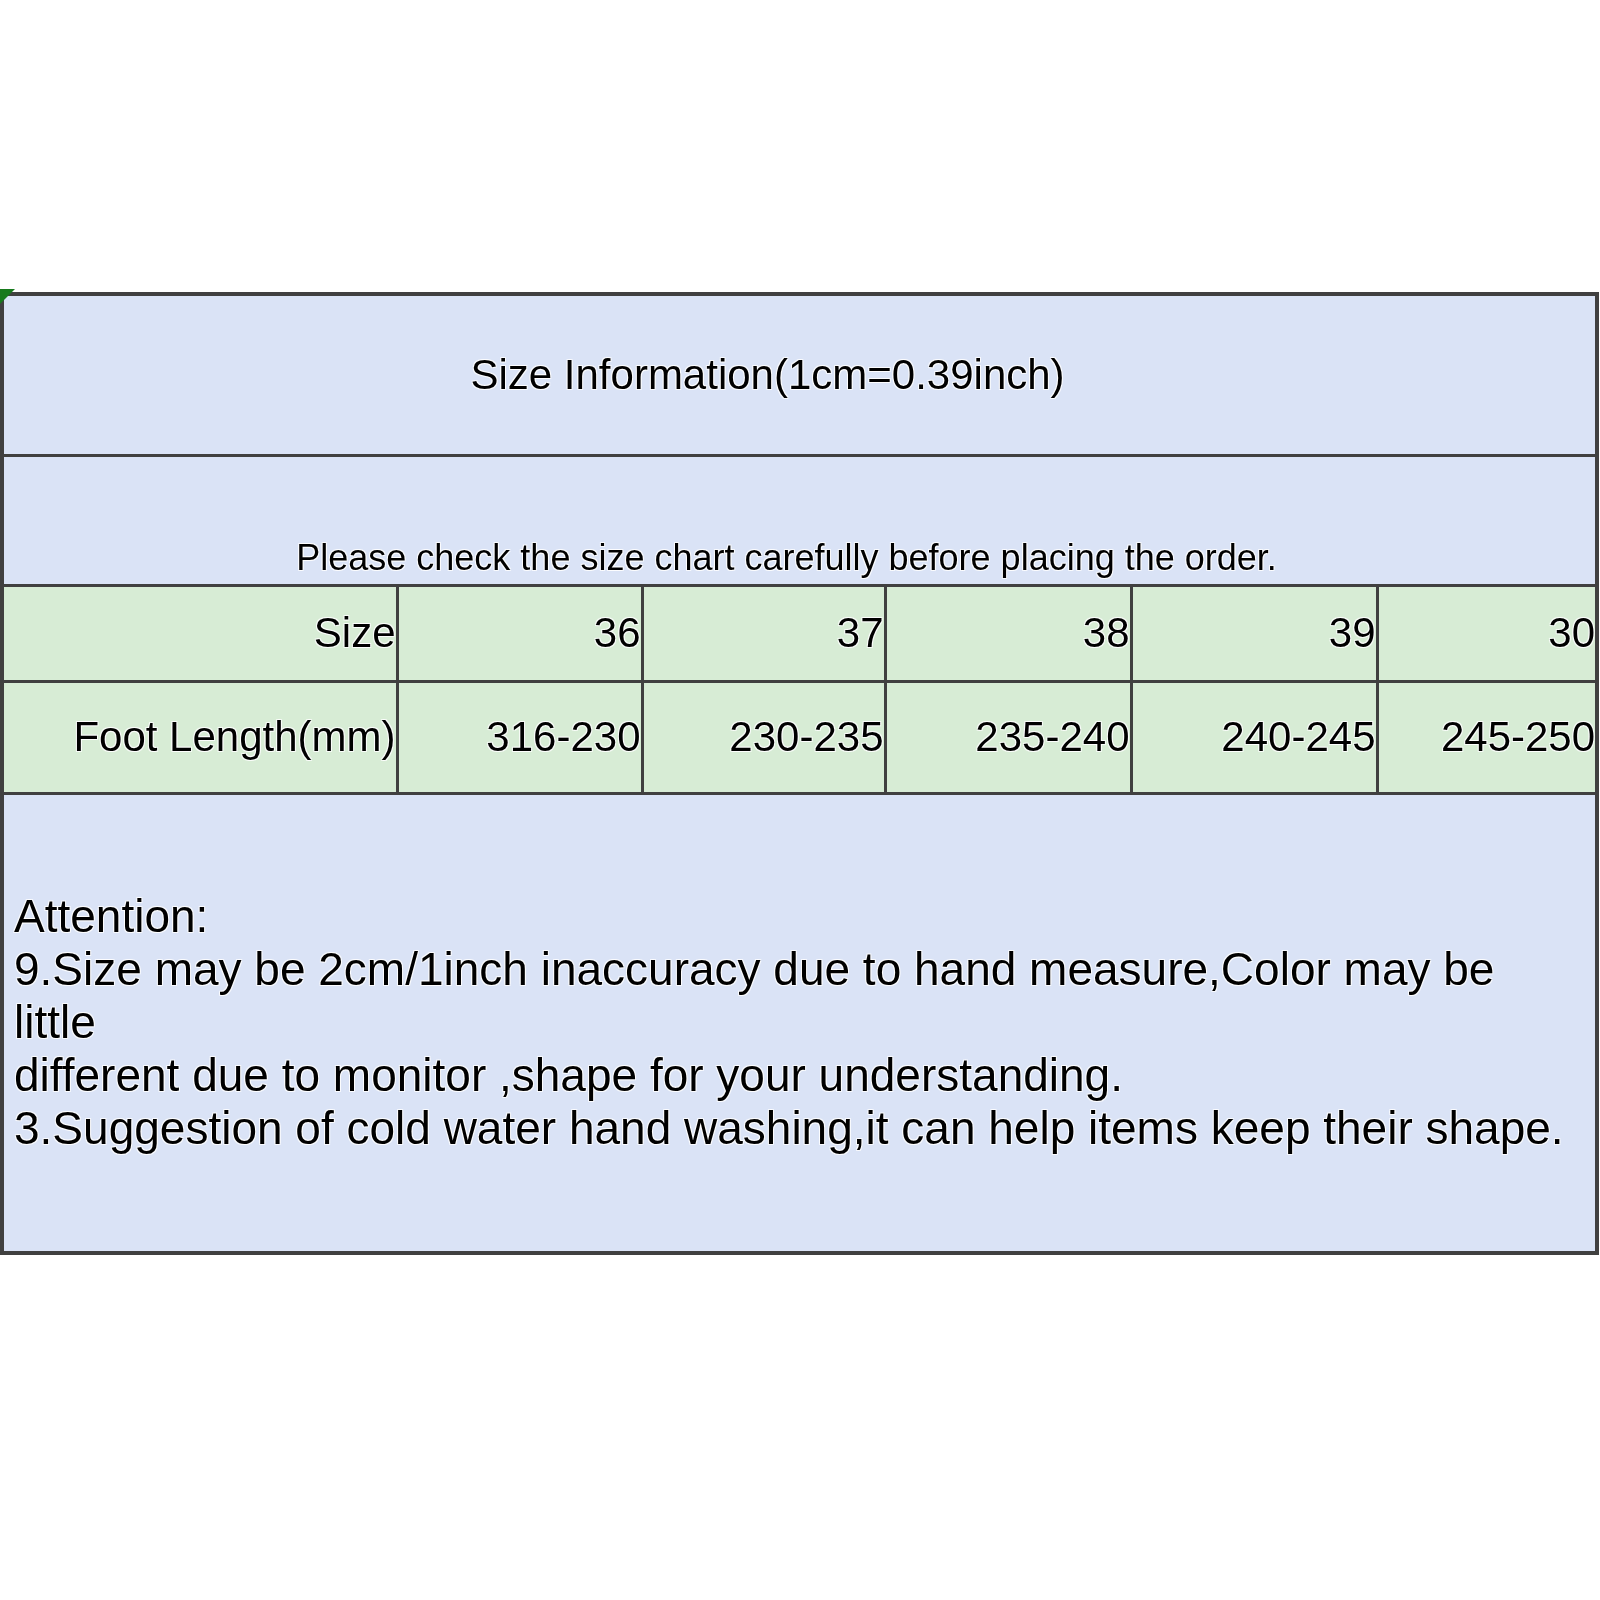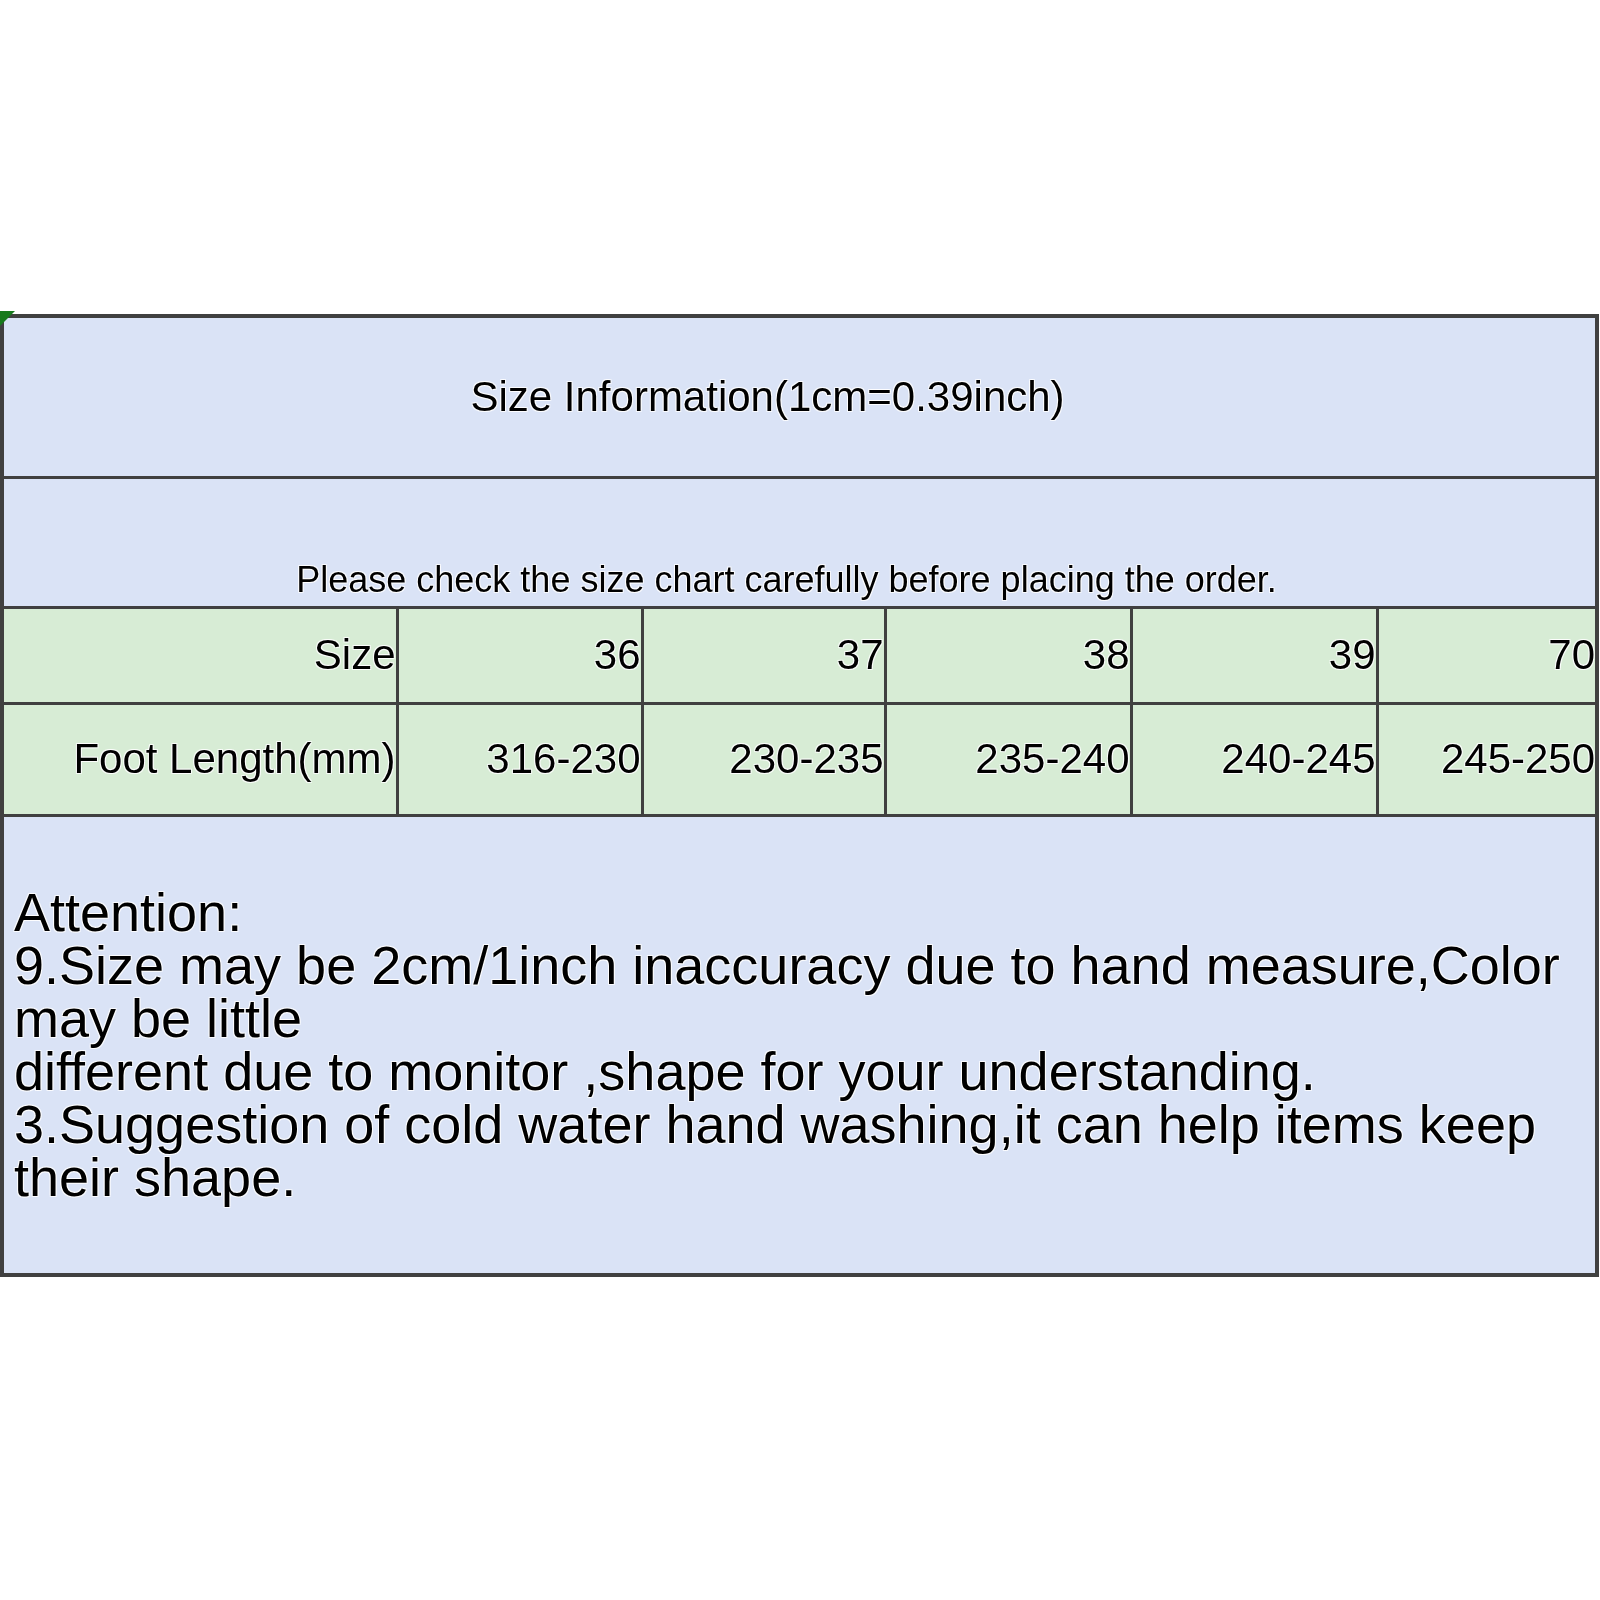--- a/index.html
+++ b/index.html
@@ -12,21 +12,21 @@
   *{box-sizing:border-box;margin:0;padding:0;}
   html,body{
     width:1600px;height:1600px;
     background:#ffffff;
     font-family:"Liberation Sans","DejaVu Sans",sans-serif;
     color:var(--text);
     overflow:hidden;
   }
   .sheet{
     position:absolute;
-    top:314px;left:0;
+    top:292px;left:0;
     width:1595px;
   }
   .corner-triangle{
     position:absolute;
     top:-3px;left:0;
     width:0;height:0;
     border-top:15px solid var(--marker);
     border-right:15px solid transparent;
     z-index:5;
   }
@@ -73,21 +73,21 @@
     font-size:42px;
   }
   tr.size-row td{height:96px;}
   tr.length-row td{height:112px;}
   
   tr.attention-row td{
     height:460px;
     background:var(--blue-bg);
     vertical-align:middle;
     text-align:left;
-    font-size:54px;
+    font-size:46px;
     padding-left:10px;
     padding-right:10px;
   }
   tr.attention-row .line{
     line-height:53px;
   }
 </style>
 </head>
 <body>
 
@@ -116,21 +116,21 @@
         <span class="halo">Please check the size chart carefully before placing the order.</span>
       </td>
     </tr>
 
     <tr class="grid-row size-row">
       <td><span class="halo">Size</span></td>
       <td><span class="halo">36</span></td>
       <td><span class="halo">37</span></td>
       <td><span class="halo">38</span></td>
       <td><span class="halo">39</span></td>
-      <td><span class="halo">70</span></td>
+      <td><span class="halo">30</span></td>
     </tr>
 
     <tr class="grid-row length-row">
       <td><span class="halo">Foot Length(mm)</span></td>
       <td><span class="halo">316-230</span></td>
       <td><span class="halo">230-235</span></td>
       <td><span class="halo">235-240</span></td>
       <td><span class="halo">240-245</span></td>
       <td><span class="halo">245-250</span></td>
     </tr>

